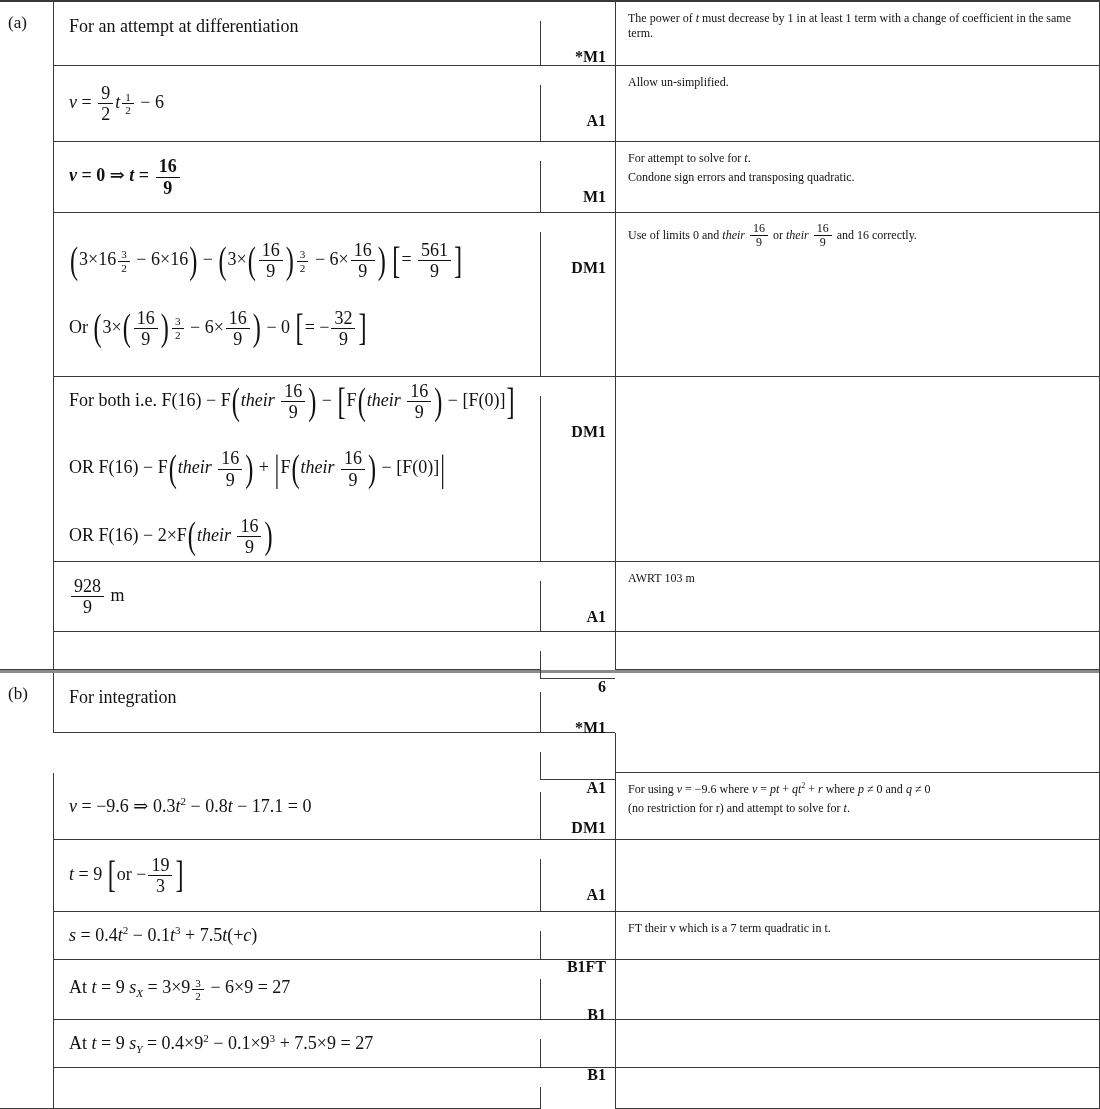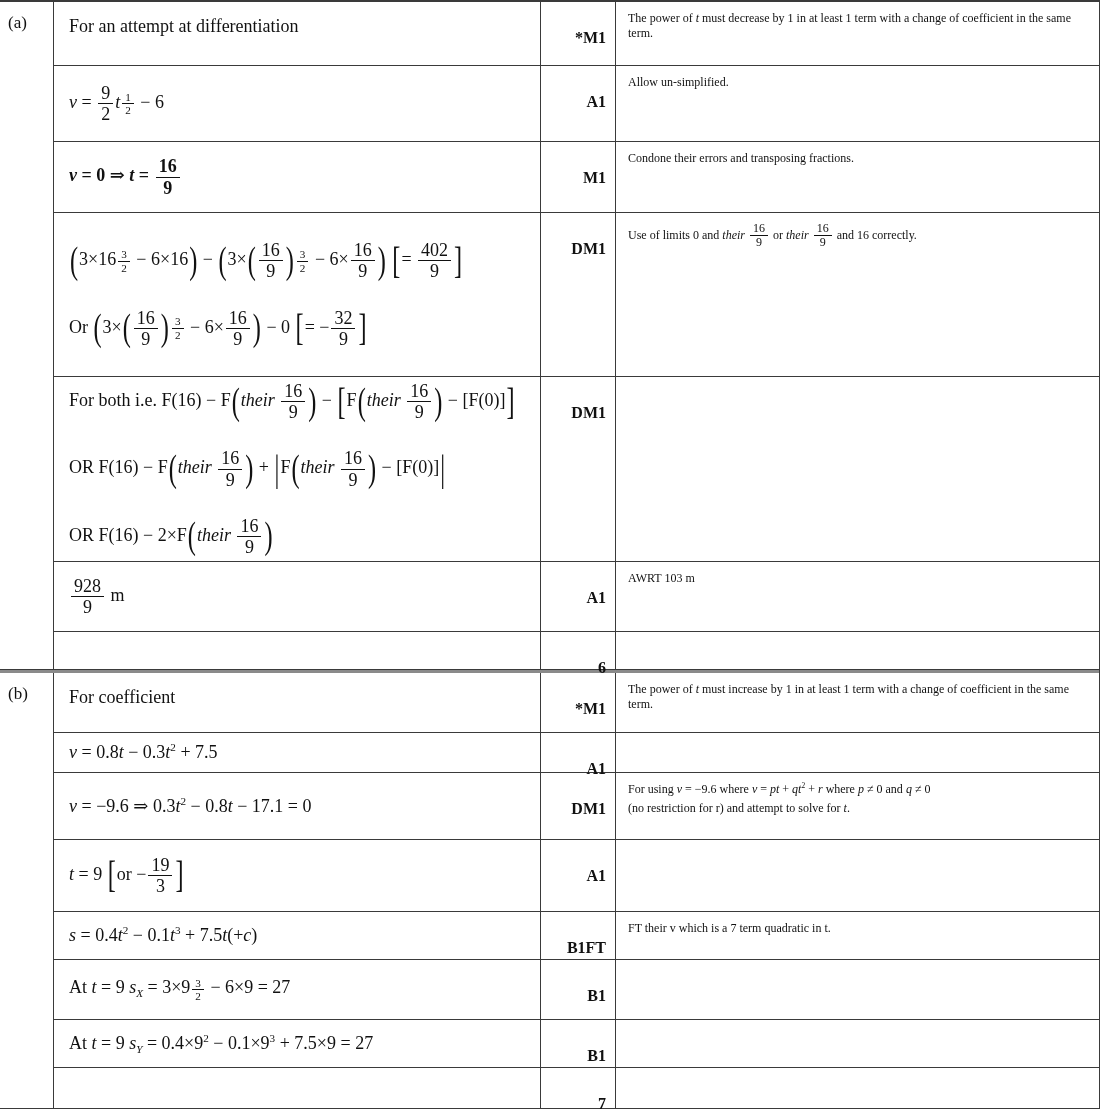--- a/index.html
+++ b/index.html
@@ -8,21 +8,21 @@
   .tbl{width:1100px;border-top:2px solid #3a3a3a;border-right:1px solid #3a3a3a;box-sizing:border-box;}
   .section{display:grid;grid-template-columns:53px 487px 75px 484px;}
   .section.sep{border-top:3px solid #8a8a8a;}
   .cell{box-sizing:border-box;}
   .c-part{grid-column:1;border-bottom:1px solid #3a3a3a;padding:11px 0 0 8px;font-size:17px;}
   .c-work{grid-column:2;border-left:1px solid #3a3a3a;border-bottom:1px solid #3a3a3a;
           padding:6px 8px 6px 15px;display:flex;flex-direction:column;justify-content:center;
           font-size:18px;}
   .c-work.top{justify-content:flex-start;padding-top:13px;}
   .c-mark{grid-column:3;border-left:1px solid #3a3a3a;border-bottom:1px solid #3a3a3a;
-          text-align:right;padding:27px 9px 0 0;font-weight:bold;font-size:16px;}
+          text-align:right;padding:27px 9px 0 0;font-weight:bold;font-size:16px;margin-top:19px;}
   .c-comm{grid-column:4;border-left:1px solid #3a3a3a;border-bottom:1px solid #3a3a3a;
           padding:9px 10px 6px 12px;font-size:12px;line-height:1.32;}
   .mline{white-space:nowrap;line-height:1.25;}
   .c-comm .mline{white-space:normal;}
   .c-work .mline + .mline{margin-top:26px;}
   .c-comm .mline + .mline{margin-top:4px;}
   .mi{font-style:italic;}
   .frac{display:inline-flex;flex-direction:column;align-items:center;vertical-align:middle;
         margin:0 2px;line-height:1.12;text-align:center;}
   .fnum{display:block;border-bottom:1px solid #111;padding:0 3px;}
@@ -62,37 +62,38 @@
         <div class="mline">Allow un-simplified.</div>
       </div>
       <div class="cell c-work" style="grid-row: 3; font-weight: bold;">
         <div class="mline"><span class="mi">v</span> = 0 ⇒ <span class="mi">t</span> = <span class="frac">
             <span class="fnum">16</span>
             <span class="fden">9</span>
           </span></div>
       </div>
       <div class="cell c-mark" style="grid-row: 3;">M1</div>
       <div class="cell c-comm" style="grid-row: 3;">
-        <div class="mline">Condone their errors and transposing fractions.</div>
+        <div class="mline">For attempt to solve for <span class="mi">t</span>.</div>
+        <div class="mline">Condone sign errors and transposing quadratic.</div>
       </div>
       <div class="cell c-work" style="grid-row: 4;">
         <div class="mline"><span class="del">(</span>3×16<span class="msup"><span class="frac">
               <span class="fnum">3</span>
               <span class="fden">2</span>
             </span></span> − 6×16<span class="del">)</span> − <span class="del">(</span>3×<span class="del">(</span><span class="frac">
             <span class="fnum">16</span>
             <span class="fden">9</span>
           </span><span class="del">)</span><span class="msup"><span class="frac">
               <span class="fnum">3</span>
               <span class="fden">2</span>
             </span></span> − 6×<span class="frac">
             <span class="fnum">16</span>
             <span class="fden">9</span>
           </span><span class="del">)</span> <span class="del">[</span>= <span class="frac">
-            <span class="fnum">402</span>
+            <span class="fnum">561</span>
             <span class="fden">9</span>
           </span><span class="del">]</span></div>
         <div class="mline">Or  <span class="del">(</span>3×<span class="del">(</span><span class="frac">
             <span class="fnum">16</span>
             <span class="fden">9</span>
           </span><span class="del">)</span><span class="msup"><span class="frac">
               <span class="fnum">3</span>
               <span class="fden">2</span>
             </span></span> − 6×<span class="frac">
             <span class="fnum">16</span>
@@ -144,29 +145,23 @@
       <div class="cell c-comm" style="grid-row: 6;">
         <div class="mline">AWRT 103 m</div>
       </div>
       <div class="cell c-work" style="grid-row: 7;"></div>
       <div class="cell c-mark" style="grid-row: 7;">6</div>
       <div class="cell c-comm" style="grid-row: 7;"></div>
     </div>
     <div class="section sep" style="grid-template-rows: 60px 40px 67px 72px 48px 60px 48px 41px;">
       <div class="cell c-part" style="grid-row: 1 / span 8;">(b)</div>
       <div class="cell c-work top" style="grid-row: 1;">
-        <div class="mline">For coefficient</div>
+        <div class="mline">For integration</div>
       </div>
       <div class="cell c-mark" style="grid-row: 1;">*M1</div>
-      <div class="cell c-comm" style="grid-row: 1;">
-        <div class="mline">The power of <span class="mi">t</span> must increase by 1 in at least 1 term with a change of coefficient in the same term.</div>
-      </div>
-      <div class="cell c-work" style="grid-row: 2;">
-        <div class="mline"><span class="mi">v</span> = 0.8<span class="mi">t</span> − 0.3<span class="mi">t</span><span class="msup">2</span> + 7.5</div>
-      </div>
       <div class="cell c-mark" style="grid-row: 2;">A1</div>
       <div class="cell c-comm" style="grid-row: 2;"></div>
       <div class="cell c-work" style="grid-row: 3;">
         <div class="mline"><span class="mi">v</span> = −9.6 ⇒ 0.3<span class="mi">t</span><span class="msup">2</span> − 0.8<span class="mi">t</span> − 17.1 = 0</div>
       </div>
       <div class="cell c-mark" style="grid-row: 3;">DM1</div>
       <div class="cell c-comm" style="grid-row: 3;">
         <div class="mline">For using <span class="mi">v</span> = −9.6 where <span class="mi">v</span> = <span class="mi">pt</span> + <span class="mi">qt</span><span class="msup">2</span> + <span class="mi">r</span>  where  <span class="mi">p</span> ≠ 0 and <span class="mi">q</span> ≠ 0</div>
         <div class="mline">(no restriction for r) and attempt to solve for <span class="mi">t</span>.</div>
       </div>

